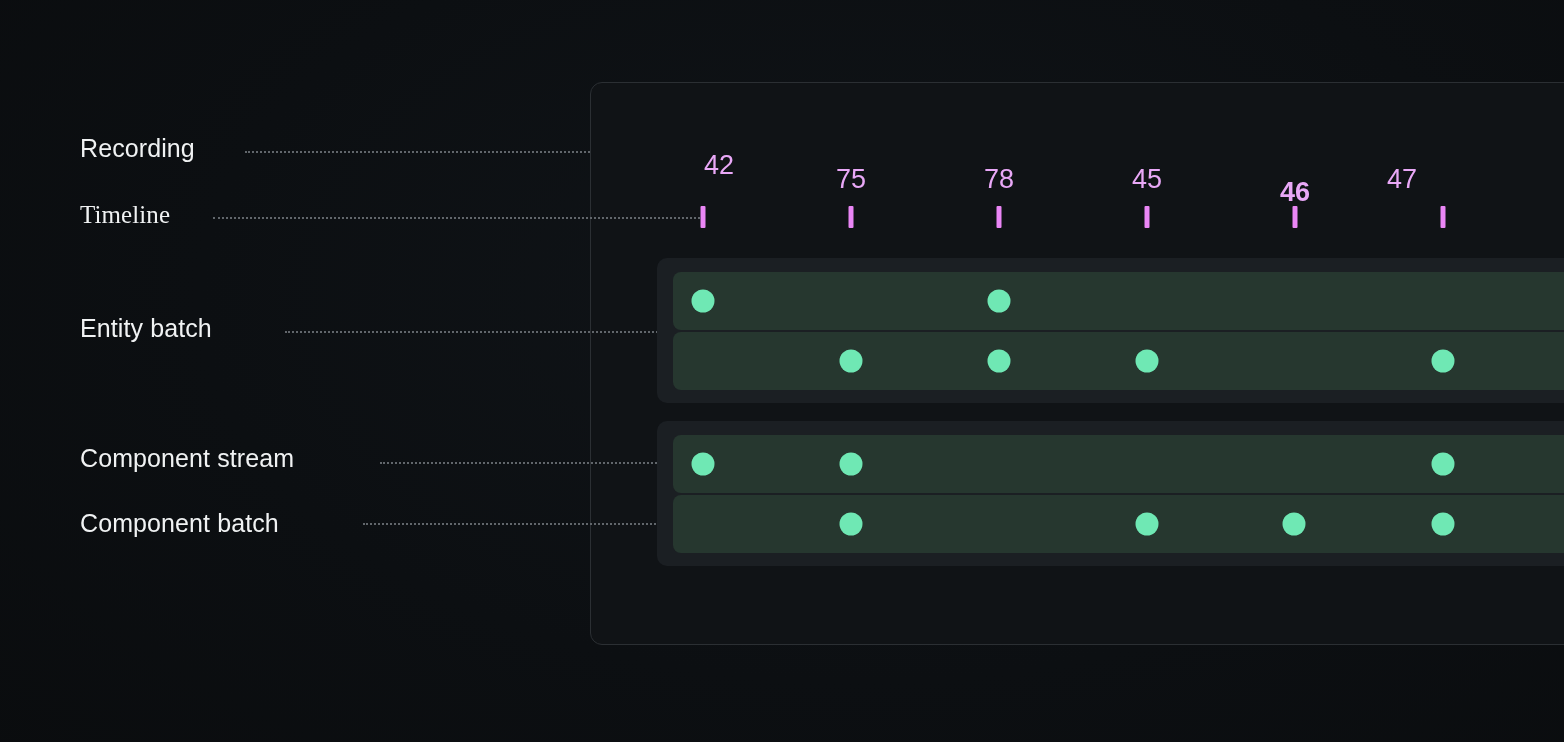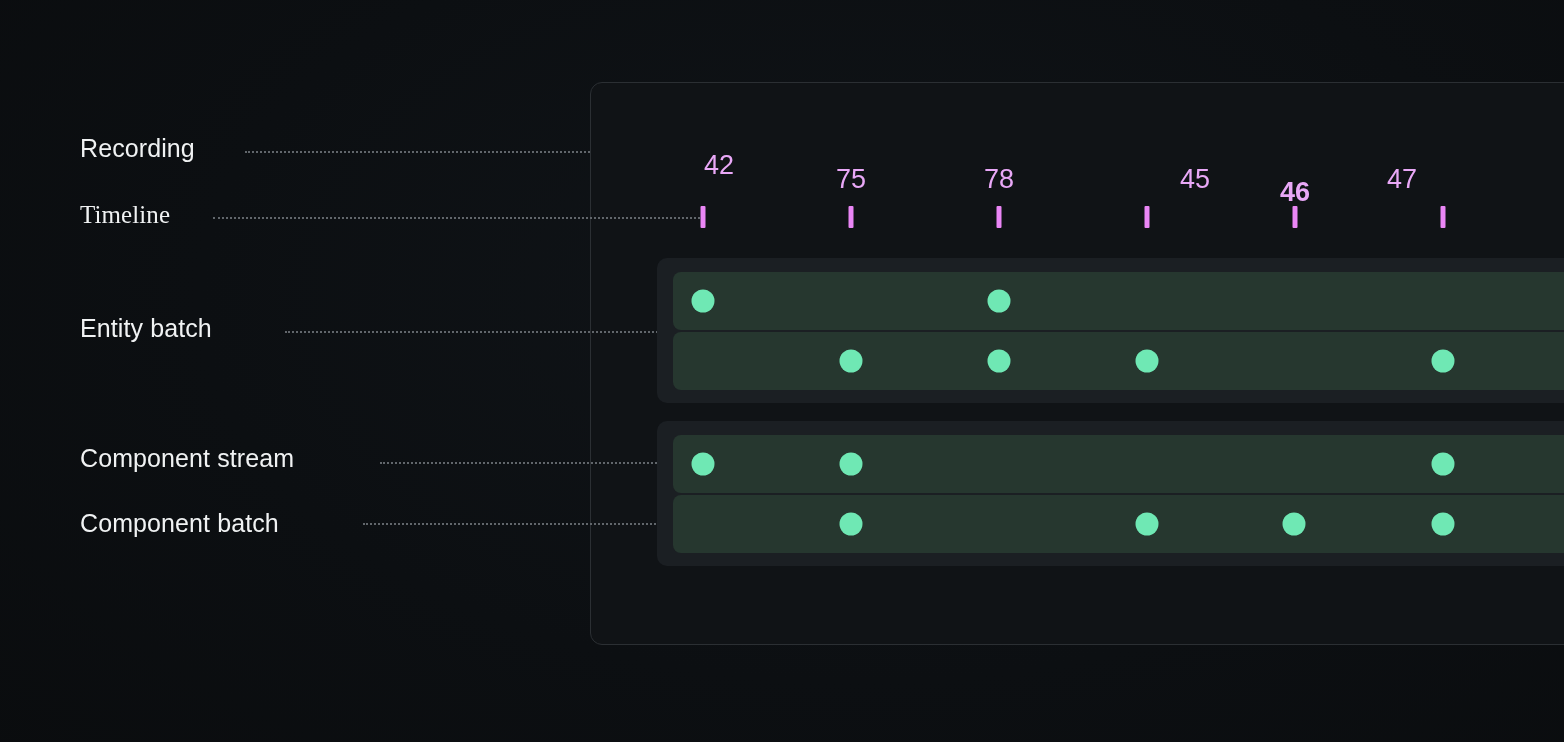--- a/index.html
+++ b/index.html
@@ -132,21 +132,21 @@
           <div class="dot" style="left: 621px; top: 29px;"></div>
           <div class="dot" style="left: 770px; top: 29px;"></div>
         </div>
       </div>
       <div class="ticknum" style="left: 703px; top: 152px; margin-left: 16px;">42</div>
       <div class="tickmark" style="left: 703px; top: 206px;"></div>
       <div class="ticknum" style="left: 851px; top: 166px;">75</div>
       <div class="tickmark" style="left: 851px; top: 206px;"></div>
       <div class="ticknum" style="left: 999px; top: 166px;">78</div>
       <div class="tickmark" style="left: 999px; top: 206px;"></div>
-      <div class="ticknum" style="left: 1147px; top: 166px; margin-left: 48px;">45</div>
+      <div class="ticknum" style="left: 1147px; top: 166px;">45</div>
       <div class="tickmark" style="left: 1147px; top: 206px;"></div>
       <div class="ticknum" style="left: 1295px; top: 179px; font-weight: bold;">46</div>
       <div class="tickmark" style="left: 1295px; top: 206px;"></div>
       <div class="ticknum" style="left: 1402px; top: 166px;">47</div>
       <div class="tickmark" style="left: 1443px; top: 206px;"></div>
       <div class="label" style="left: 80px; top: 136px;">Recording</div>
       <div class="label" style="left: 80px; top: 202px; font-family: Liberation Serif, serif;">Timeline</div>
       <div class="label" style="left: 80px; top: 316px;">Entity batch</div>
       <div class="label" style="left: 80px; top: 446px; text-align: right;">Component stream</div>
       <div class="label" style="left: 80px; top: 511px;">Component batch</div>

